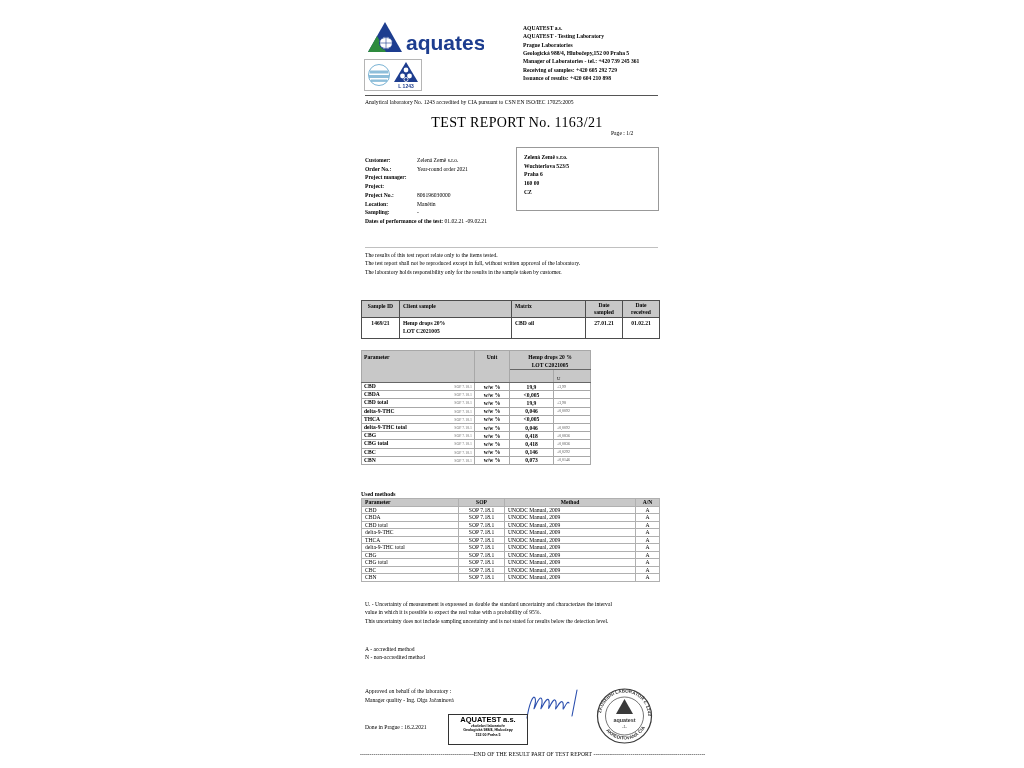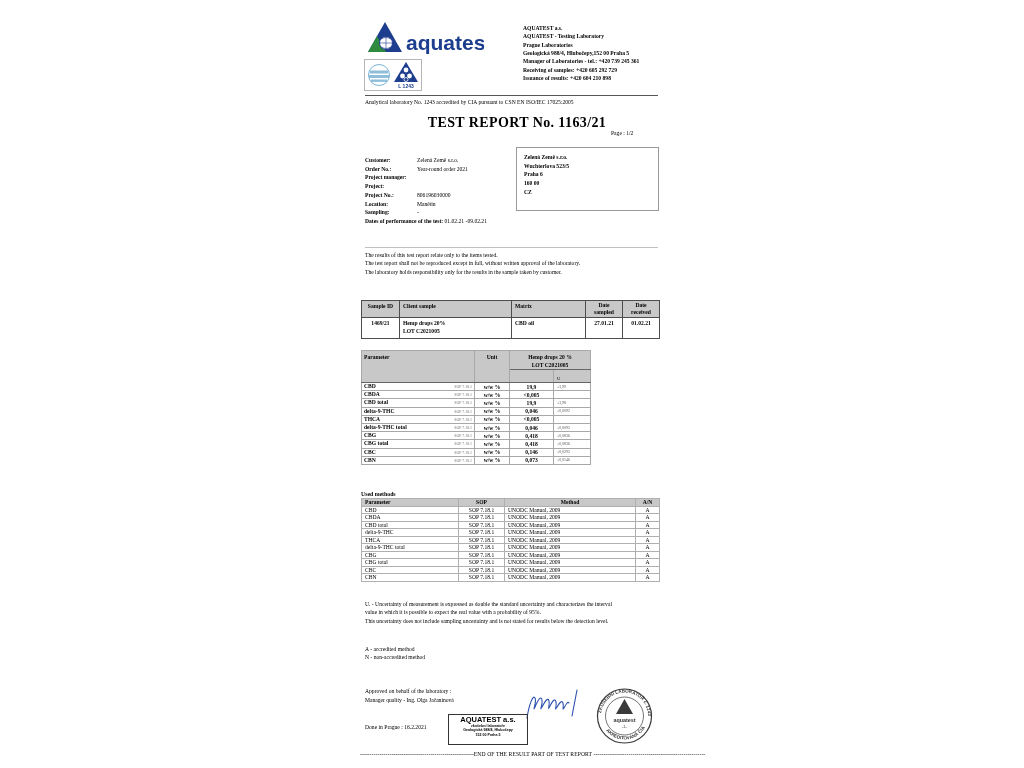--- a/index.html
+++ b/index.html
@@ -5,21 +5,21 @@
   html,body{margin:0;padding:0;background:#ffffff;}
   body{width:1024px;height:768px;position:relative;font-family:"Liberation Serif","DejaVu Serif",serif;color:#000;}
   .doc{position:absolute;left:358px;top:14px;width:334px;height:748px;font-size:5.6px;line-height:1.45;}
   .doc *{box-sizing:border-box;}
   .abs{position:absolute;}
   .b{font-weight:bold;}
   .head-address{left:165px;top:10px;font-weight:bold;font-size:5.6px;line-height:8.35px;width:165px;}
   .rule1{left:7px;top:81px;width:293px;border-top:1px solid #555;}
   .accr-note{left:7px;top:84px;font-size:5.6px;}
   .accr-box{left:6px;top:45px;width:58px;height:32px;border:1px solid #b5b5b5;display:flex;align-items:center;justify-content:space-around;padding:1px;}
-  .title{left:0;top:99px;width:318px;text-align:center;font-size:14px;font-weight:bold;letter-spacing:0.4px;}
+  .title{left:0;top:99px;width:318px;text-align:center;font-size:14px;font-weight:normal;letter-spacing:0.4px;}
   .page-label{left:253px;top:115px;font-size:5.6px;}
   .cust{left:7px;top:142px;line-height:8.7px;}
   .cust .lab{display:inline-block;width:52px;font-weight:bold;}
   .addr-box{left:158px;top:133px;width:143px;height:64px;border:1px solid #999;padding:5px 4px 0 7px;font-weight:bold;line-height:8.7px;}
   .rule2{left:7px;top:233px;width:293px;border-top:1px solid #c0c0c0;}
   .disclaimer{left:7px;top:237px;line-height:8.35px;}
   table{border-collapse:collapse;table-layout:fixed;}
   th,td{overflow:hidden;}
   .sample-table{left:3px;top:286px;width:298px;font-size:5.6px;}
   .sample-table th,.sample-table td{border:1px solid #4d4d4d;padding:1px 3px;vertical-align:top;}

